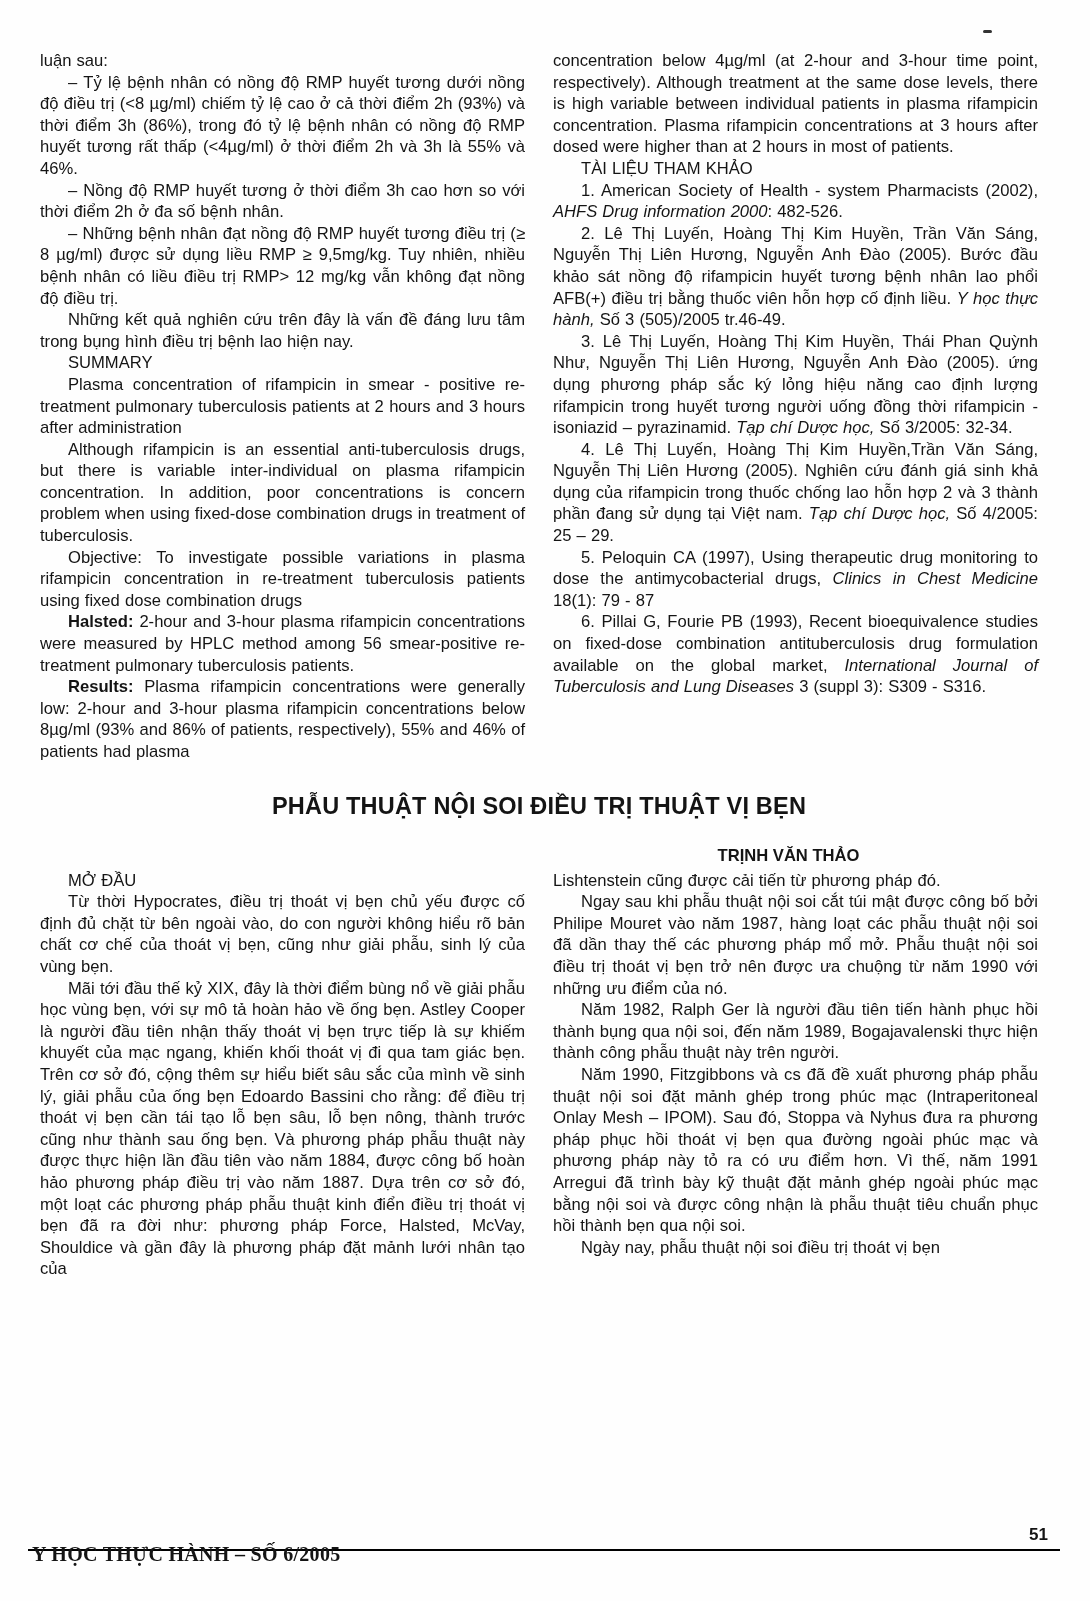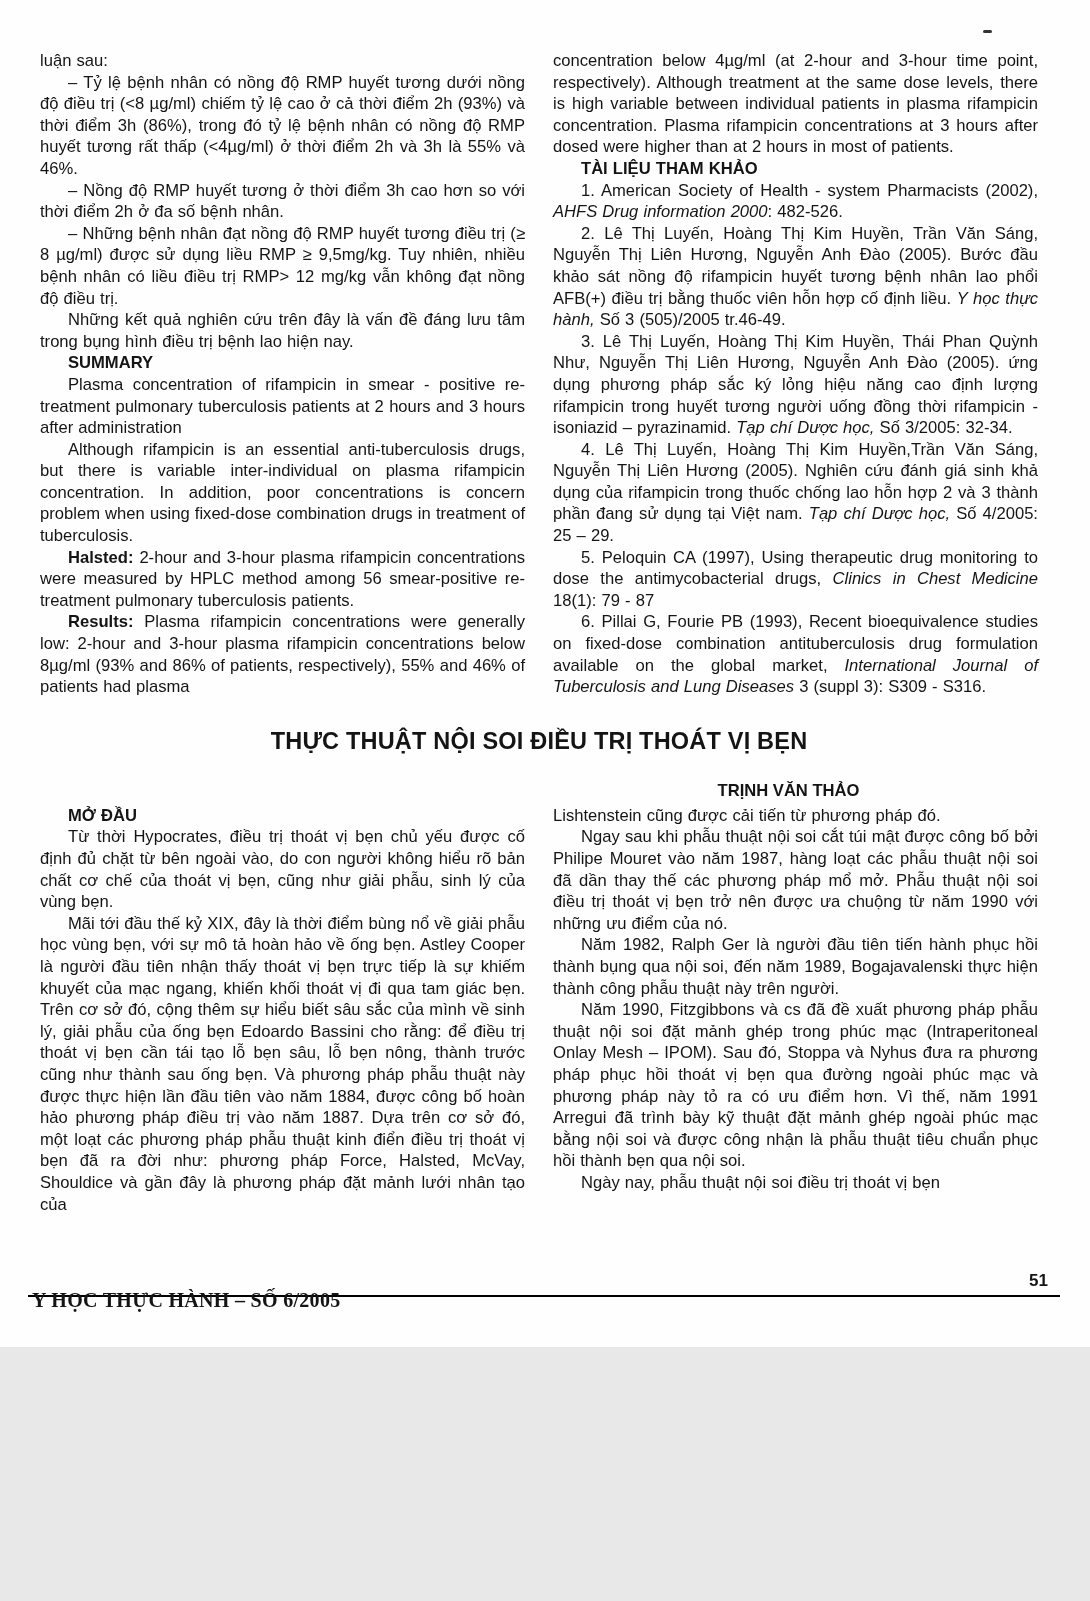--- a/index.html
+++ b/index.html
@@ -3,21 +3,21 @@
 <meta charset="utf-8">
 <style>
   html, body {
     margin: 0;
     padding: 0;
     background: #e8e8e8;
   }
   .page {
     position: relative;
     width: 1090px;
-    height: 1347px;
+    height: 1601px;
     margin: 0 auto;
     background: #fefefe;
     box-sizing: border-box;
     padding: 50px 52px 0 40px;
     overflow: hidden;
     font-family: "Liberation Sans", sans-serif;
     color: #141414;
   }
   .artifact {
     position: absolute;
@@ -40,21 +40,21 @@
     line-height: 21.6px;
   }
   .para {
     margin: 0;
     word-spacing: 0.5px;
   }
   .para.indent {
     text-indent: 28px;
   }
   .para.heading {
-    font-weight: bold;
+    font-weight: normal;
   }
   .article2-title {
     margin: 30px 0 0 0;
     text-align: center;
     font-size: 23.5px;
     font-weight: bold;
     letter-spacing: 0.2px;
   }
   .author-row {
     margin: 26px 0 4px 0;
@@ -107,36 +107,37 @@
   <section class="columns">
     <div class="col">
         <p class="para"><span>luận sau:</span></p>
         <p class="para indent"><span>– Tỷ lệ bệnh nhân có nồng độ RMP huyết tương dưới nồng độ điều trị (&lt;8 µg/ml) chiếm tỷ lệ cao ở cả thời điểm 2h (93%) và thời điểm 3h (86%), trong đó tỷ lệ bệnh nhân có nồng độ RMP huyết tương rất thấp (&lt;4µg/ml) ở thời điểm 2h và 3h là 55% và 46%.</span></p>
         <p class="para indent"><span>– Nồng độ RMP huyết tương ở thời điểm 3h cao hơn so với thời điểm 2h ở đa số bệnh nhân.</span></p>
         <p class="para indent"><span>– Những bệnh nhân đạt nồng độ RMP huyết tương điều trị (≥ 8 µg/ml) được sử dụng liều RMP ≥ 9,5mg/kg. Tuy nhiên, nhiều bệnh nhân có liều điều trị RMP&gt; 12 mg/kg vẫn không đạt nồng độ điều trị.</span></p>
         <p class="para indent"><span>Những kết quả nghiên cứu trên đây là vấn đề đáng lưu tâm trong bụng hình điều trị bệnh lao hiện nay.</span></p>
         <p class="para indent heading"><span>SUMMARY</span></p>
         <p class="para indent"><span>Plasma concentration of rifampicin in smear - positive re-treatment pulmonary tuberculosis patients at 2 hours and 3 hours after administration</span></p>
         <p class="para indent"><span>Although rifampicin is an essential anti-tuberculosis drugs, but there is variable inter-individual on plasma rifampicin concentration. In addition, poor concentrations is concern problem when using fixed-dose combination drugs in treatment of tuberculosis.</span></p>
+        <p class="para indent"><span>Objective: To investigate possible variations in plasma rifampicin concentration in re-treatment tuberculosis patients using fixed dose combination drugs</span></p>
         <p class="para indent"><span style="font-weight: bold;">Halsted: </span><span>2-hour and 3-hour plasma rifampicin concentrations were measured by HPLC method among 56 smear-positive re-treatment pulmonary tuberculosis patients.</span></p>
         <p class="para indent"><span style="font-weight: bold;">Results: </span><span>Plasma rifampicin concentrations were generally low: 2-hour and 3-hour plasma rifampicin concentrations below 8µg/ml (93% and 86% of patients, respectively), 55% and 46% of patients had plasma</span></p>
       </div>
     <div class="col">
         <p class="para"><span>concentration below 4µg/ml (at 2-hour and 3-hour time point, respectively). Although treatment at the same dose levels, there is high variable between individual patients in plasma rifampicin concentration. Plasma rifampicin concentrations at 3 hours after dosed were higher than at 2 hours in most of patients.</span></p>
         <p class="para indent heading"><span>TÀI LIỆU THAM KHẢO</span></p>
         <p class="para indent"><span>1. American Society of Health - system Pharmacists (2002), </span><span style="font-style: italic;">AHFS Drug information 2000</span><span>: 482-526.</span></p>
         <p class="para indent"><span>2. Lê Thị Luyến, Hoàng Thị Kim Huyền, Trần Văn Sáng, Nguyễn Thị Liên Hương, Nguyễn Anh Đào (2005). Bước đầu khảo sát nồng độ rifampicin huyết tương bệnh nhân lao phổi AFB(+) điều trị bằng thuốc viên hỗn hợp cố định liều. </span><span style="font-style: italic;">Y học thực hành,</span><span> Số 3 (505)/2005 tr.46-49.</span></p>
         <p class="para indent"><span>3. Lê Thị Luyến, Hoàng Thị Kim Huyền, Thái Phan Quỳnh Như, Nguyễn Thị Liên Hương, Nguyễn Anh Đào (2005). ứng dụng phương pháp sắc ký lỏng hiệu năng cao định lượng rifampicin trong huyết tương người uống đồng thời rifampicin - isoniazid – pyrazinamid. </span><span style="font-style: italic;">Tạp chí Dược học,</span><span> Số 3/2005: 32-34.</span></p>
         <p class="para indent"><span>4. Lê Thị Luyến, Hoàng Thị Kim Huyền,Trần Văn Sáng, Nguyễn Thị Liên Hương (2005). Nghiên cứu đánh giá sinh khả dụng của rifampicin trong thuốc chống lao hỗn hợp 2 và 3 thành phần đang sử dụng tại Việt nam. </span><span style="font-style: italic;">Tạp chí Dược học,</span><span> Số 4/2005: 25 – 29.</span></p>
         <p class="para indent"><span>5. Peloquin CA (1997), Using therapeutic drug monitoring to dose the antimycobacterial drugs, </span><span style="font-style: italic;">Clinics in Chest Medicine</span><span> 18(1): 79 - 87</span></p>
         <p class="para indent"><span>6. Pillai G, Fourie PB (1993), Recent bioequivalence studies on fixed-dose combination antituberculosis drug formulation available on the global market, </span><span style="font-style: italic;">International Journal of Tuberculosis and Lung Diseases</span><span> 3 (suppl 3): S309 - S316.</span></p>
       </div>
   </section>
 
-  <h1 class="article2-title">THỰC THUẬT NỘI SOI ĐIỀU TRỊ THOÁT VỊ BẸN</h1>
+  <h1 class="article2-title">PHẪU THUẬT NỘI SOI ĐIỀU TRỊ THUẬT VỊ BẸN</h1>
 
   <div class="author-row">
     <div class="author">TRỊNH VĂN THẢO</div>
   </div>
 
   <section class="columns">
     <div class="col">
         <p class="para indent heading"><span>MỞ ĐẦU</span></p>
         <p class="para indent"><span>Từ thời Hypocrates, điều trị thoát vị bẹn chủ yếu được cố định đủ chặt từ bên ngoài vào, do con người không hiểu rõ bản chất cơ chế của thoát vị bẹn, cũng như giải phẫu, sinh lý của vùng bẹn.</span></p>
         <p class="para indent"><span>Mãi tới đầu thế kỷ XIX, đây là thời điểm bùng nổ về giải phẫu học vùng bẹn, với sự mô tả hoàn hảo về ống bẹn. Astley Cooper là người đầu tiên nhận thấy thoát vị bẹn trực tiếp là sự khiếm khuyết của mạc ngang, khiến khối thoát vị đi qua tam giác bẹn. Trên cơ sở đó, cộng thêm sự hiểu biết sâu sắc của mình về sinh lý, giải phẫu của ống bẹn Edoardo Bassini cho rằng: để điều trị thoát vị bẹn cần tái tạo lỗ bẹn sâu, lỗ bẹn nông, thành trước cũng như thành sau ống bẹn. Và phương pháp phẫu thuật này được thực hiện lần đầu tiên vào năm 1884, được công bố hoàn hảo phương pháp điều trị vào năm 1887. Dựa trên cơ sở đó, một loạt các phương pháp phẫu thuật kinh điển điều trị thoát vị bẹn đã ra đời như: phương pháp Force, Halsted, McVay, Shouldice và gần đây là phương pháp đặt mảnh lưới nhân tạo của</span></p>

